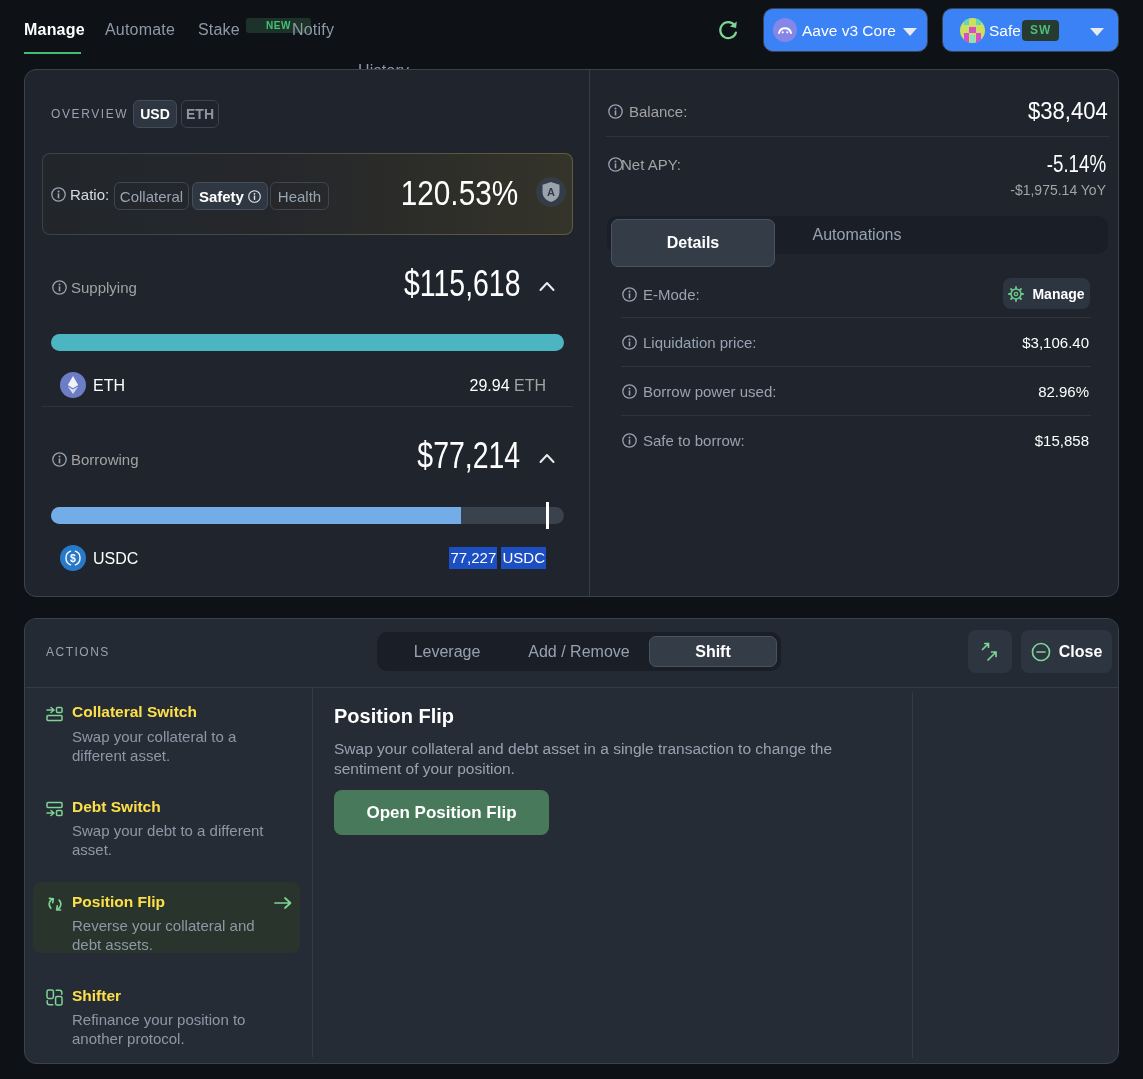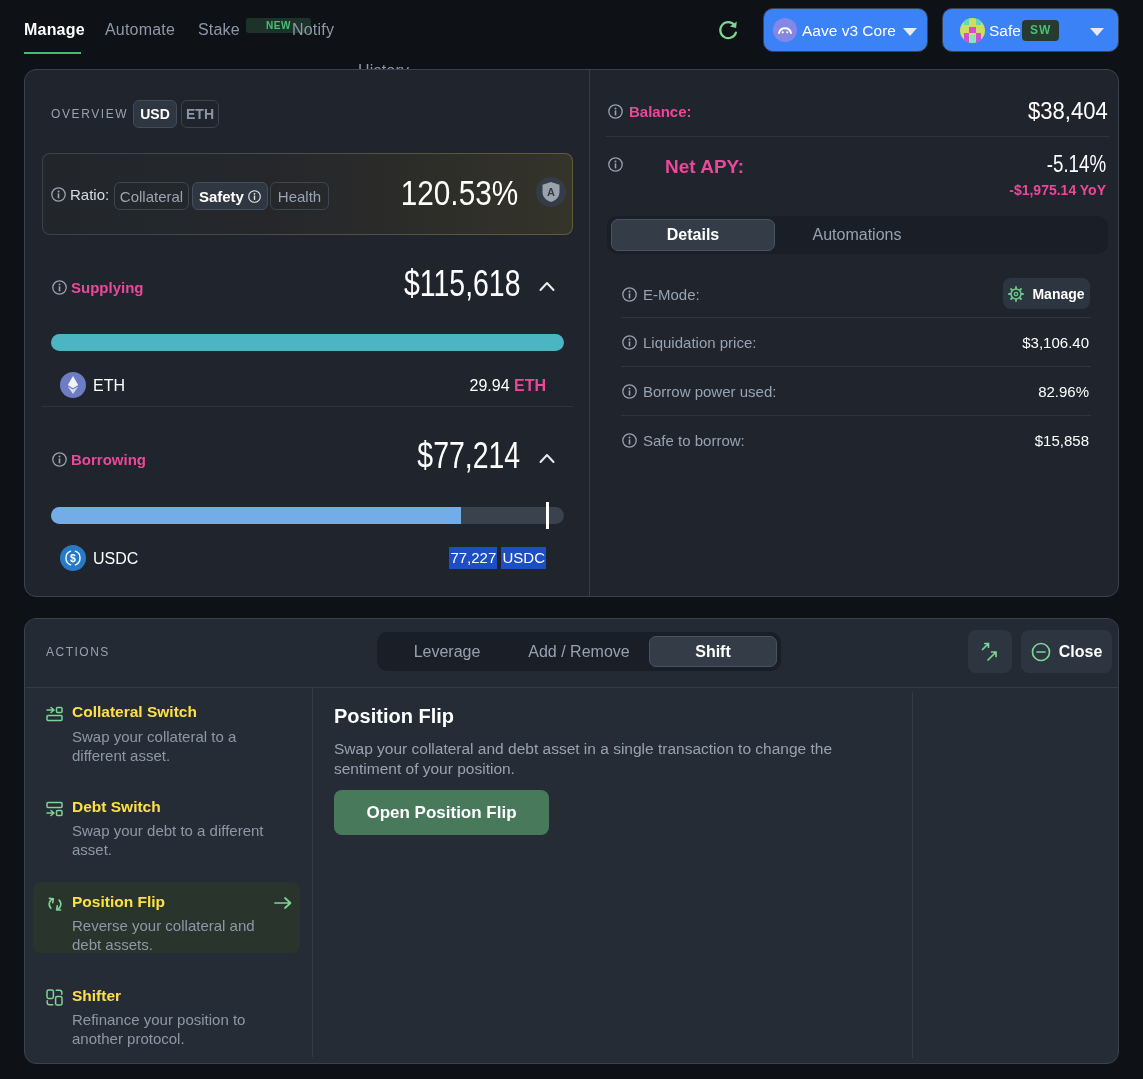--- a/index.html
+++ b/index.html
@@ -6,21 +6,21 @@
 html,body { width:1143px; height:1079px; overflow:hidden; }
 body {
   background-color:#0e1116;
   background-image: radial-gradient(circle, #12161d 0.6px, transparent 0.7px);
   background-size: 4px 4px;
   font-family:"Liberation Sans", sans-serif;
   position:relative;
   color:#fff;
 }
 .abs { position:absolute; }
-.muted { color:#ec4899;font-weight:bold; }
+.muted { color:#a3a3a3; }
 svg { display:block; }
 
 
 #nav { position:absolute; left:0; top:0; width:1143px; height:60px; }
 .navitem { position:absolute; top:21px; font-size:16px; color:#8e99a8; letter-spacing:0.2px; }
 .navitem.active { color:#fff; font-weight:bold; }
 #nav-underline { position:absolute; left:24px; top:52px; width:57px; height:2px; background:#40bf73; }
 .newchip { position:absolute; left:246px; top:18px; background:#1d3329; color:#42c274; font-size:10px; font-weight:bold; padding:2px 20px; border-radius:3px; letter-spacing:0.5px; }
 .select { position:absolute; top:8px; height:44px; background:#3b82f6; border:1px solid #3a434f; border-radius:10px; }
 .caret { position:absolute; width:0; height:0; border-left:7px solid transparent; border-right:7px solid transparent; border-top:8px solid #e7ebf0; top:19px; }
@@ -201,26 +201,26 @@
   </svg>
   <span class="abs muted" style="left:604px; top:33px; font-size:15px;">Balance:</span>
   <span class="abs" style="right:10px; top:27px; font-size:24px; transform:scaleX(0.92); transform-origin:right center;">$38,404</span>
   <div class="rowline" style="left:581px; top:66px; width:503px;"></div>
 
   <svg class="abs" style="left:583px; top:87px;" width="15" height="15" viewBox="0 0 15 15">
     <circle cx="7.5" cy="7.5" r="6.7" fill="none" stroke="#98a3b1" stroke-width="1.3"></circle>
     <circle cx="7.5" cy="4.4" r="1" fill="#98a3b1"></circle>
     <rect x="6.7" y="6.4" width="1.6" height="5" fill="#98a3b1"></rect>
   </svg>
-  <span class="abs muted" style="left:640px; top:86px; font-size:19px;">Net APY:</span>
+  <span class="abs muted" style="left:596px; top:86px; font-size:15px;">Net APY:</span>
   <span class="abs" style="right:12px; top:80px; font-size:24px; transform:scaleX(0.78); transform-origin:right center;">-5.14%</span>
   <span class="abs muted" style="right:12px; top:112px; font-size:14px;">-$1,975.14 YoY</span>
 
   <div class="tabwrap" style="left:582px; top:146px; width:501px; height:38px;">
-    <div class="tabpill" style="left:4px; top:3px; width:164px; height:32px;">Details</div>
+    <div class="tabpill" style="left:4px; top:3px; width:164px; height:48px;">Details</div>
     <div class="tablabel" style="left:168px; top:0; width:164px; height:38px;">Automations</div>
   </div>
 
   <svg class="abs" style="left:597px; top:217px;" width="15" height="15" viewBox="0 0 15 15">
     <circle cx="7.5" cy="7.5" r="6.7" fill="none" stroke="#98a3b1" stroke-width="1.3"></circle>
     <circle cx="7.5" cy="4.4" r="1" fill="#98a3b1"></circle>
     <rect x="6.7" y="6.4" width="1.6" height="5" fill="#98a3b1"></rect>
   </svg>
   <span class="abs detlabel" style="left:618px; top:216px;">E-Mode:</span>
   <div class="btn-dark" style="left:978px; top:208px; width:87px; height:31px; font-size:14px;">

